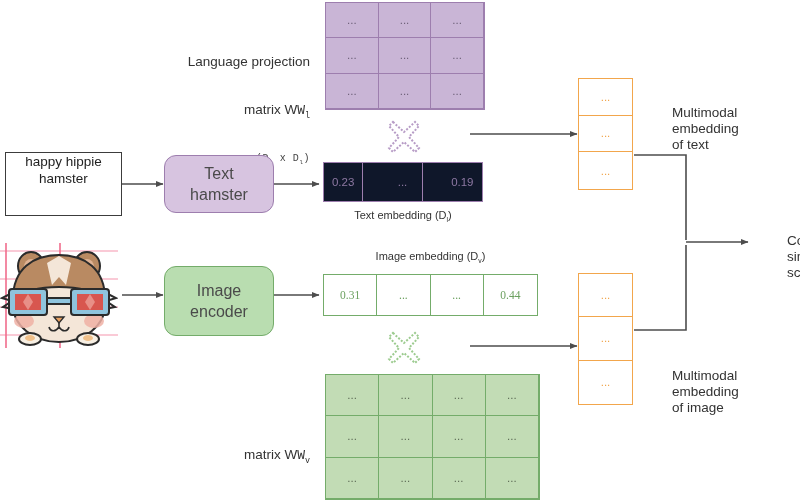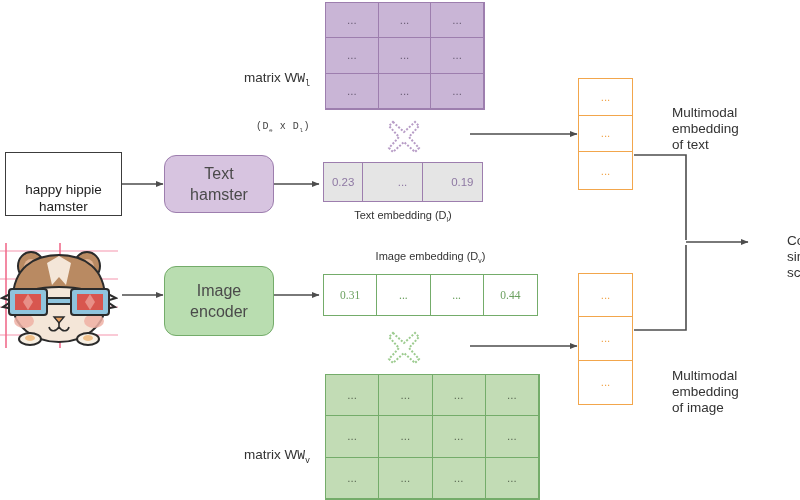--- a/index.html
+++ b/index.html
@@ -47,21 +47,21 @@
     font-size: 10px;
     color: #444;
     letter-spacing: .5px;
   }
 
   
   .textbox {
     border: 1.6px solid #3c3c3c;
     background: #ffffff;
     display: flex;
-    align-items: flex-end;
+    align-items: flex-start;
     justify-content: center;
     text-align: center;
     font-size: 13.5px;
     line-height: 17px;
     color: #222;
     box-sizing: border-box;
   }
 
   
   .encoder {
@@ -90,21 +90,21 @@
     display: grid;
     box-sizing: border-box;
   }
   .cell {
     display: flex;
     align-items: center;
     justify-content: center;
     box-sizing: border-box;
     font-size: 11.5px;
   }
-  .grid.purple-outline { border: 1.4px solid #9d7eae; background: #e5e5e5; gap: 20px; }
+  .grid.purple-outline { border: 1.4px solid #9d7eae; background: #0f172a; gap: 20px; }
   .grid.purple-outline .cell { border-right: 1.4px solid #9d7eae; color: #8e78a3; }
   .grid.purple-outline .cell:last-child { border-right: none; }
 
   .grid.green-outline { border: 1.4px solid #74ac6a; background: #ffffff; }
   .grid.green-outline .cell { border-right: 1.4px solid #74ac6a; color: #6ba05f; font-family: Liberation Serif, serif; }
   .grid.green-outline .cell:last-child { border-right: none; }
 
   .grid.purple-filled { border: 1.4px solid #9d7eae; background: #c9b5d6; }
   .grid.purple-filled .cell {
     border-right: 1.4px solid #9d7eae;
@@ -165,20 +165,21 @@
     <line x1="470" y1="134" x2="577" y2="134" stroke="#4d4d4d" stroke-width="1.6" marker-end="url(#ah)"></line>
 
     <line x1="470" y1="346" x2="577" y2="346" stroke="#4d4d4d" stroke-width="1.6" marker-end="url(#ah)"></line>
 
     <path d="M634,155 L686,155 L686,240" fill="none" stroke="#4d4d4d" stroke-width="1.6"></path>
     <path d="M634,330 L686,330 L686,245" fill="none" stroke="#4d4d4d" stroke-width="1.6"></path>
     <line x1="686" y1="242" x2="748" y2="242" stroke="#4d4d4d" stroke-width="1.6" marker-end="url(#ah)"></line>
   </svg>
 
   <div class="abs label label-right" style="left:150px; top:38px; width:160px;">
+    <div>Language projection</div>
     <div>
       <span>matrix W</span><span class="mono" style="font-size:13px;">W</span><span class="sub mono">l</span>
     </div>
     <div class="dimline">
       <span>(D</span><span class="sub">e</span><span> x  D</span><span class="sub">l</span><span>)</span>
     </div>
   </div>
 
   <div class="abs grid purple-filled" style="left:325px; top:2px; width:160px; height:108px;
               grid-template-columns:repeat(3,1fr); grid-template-rows:repeat(3,1fr);">

